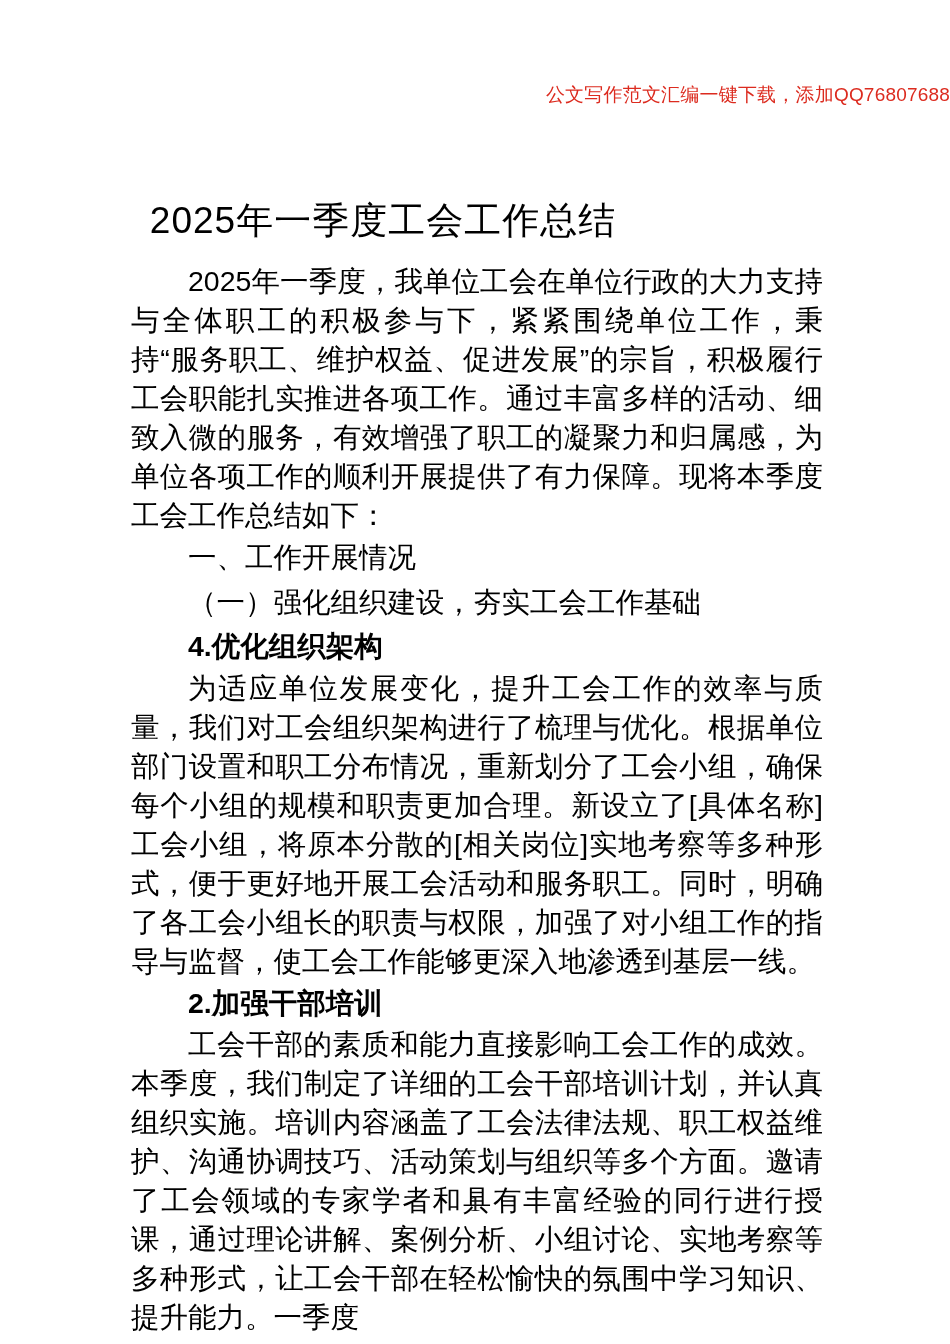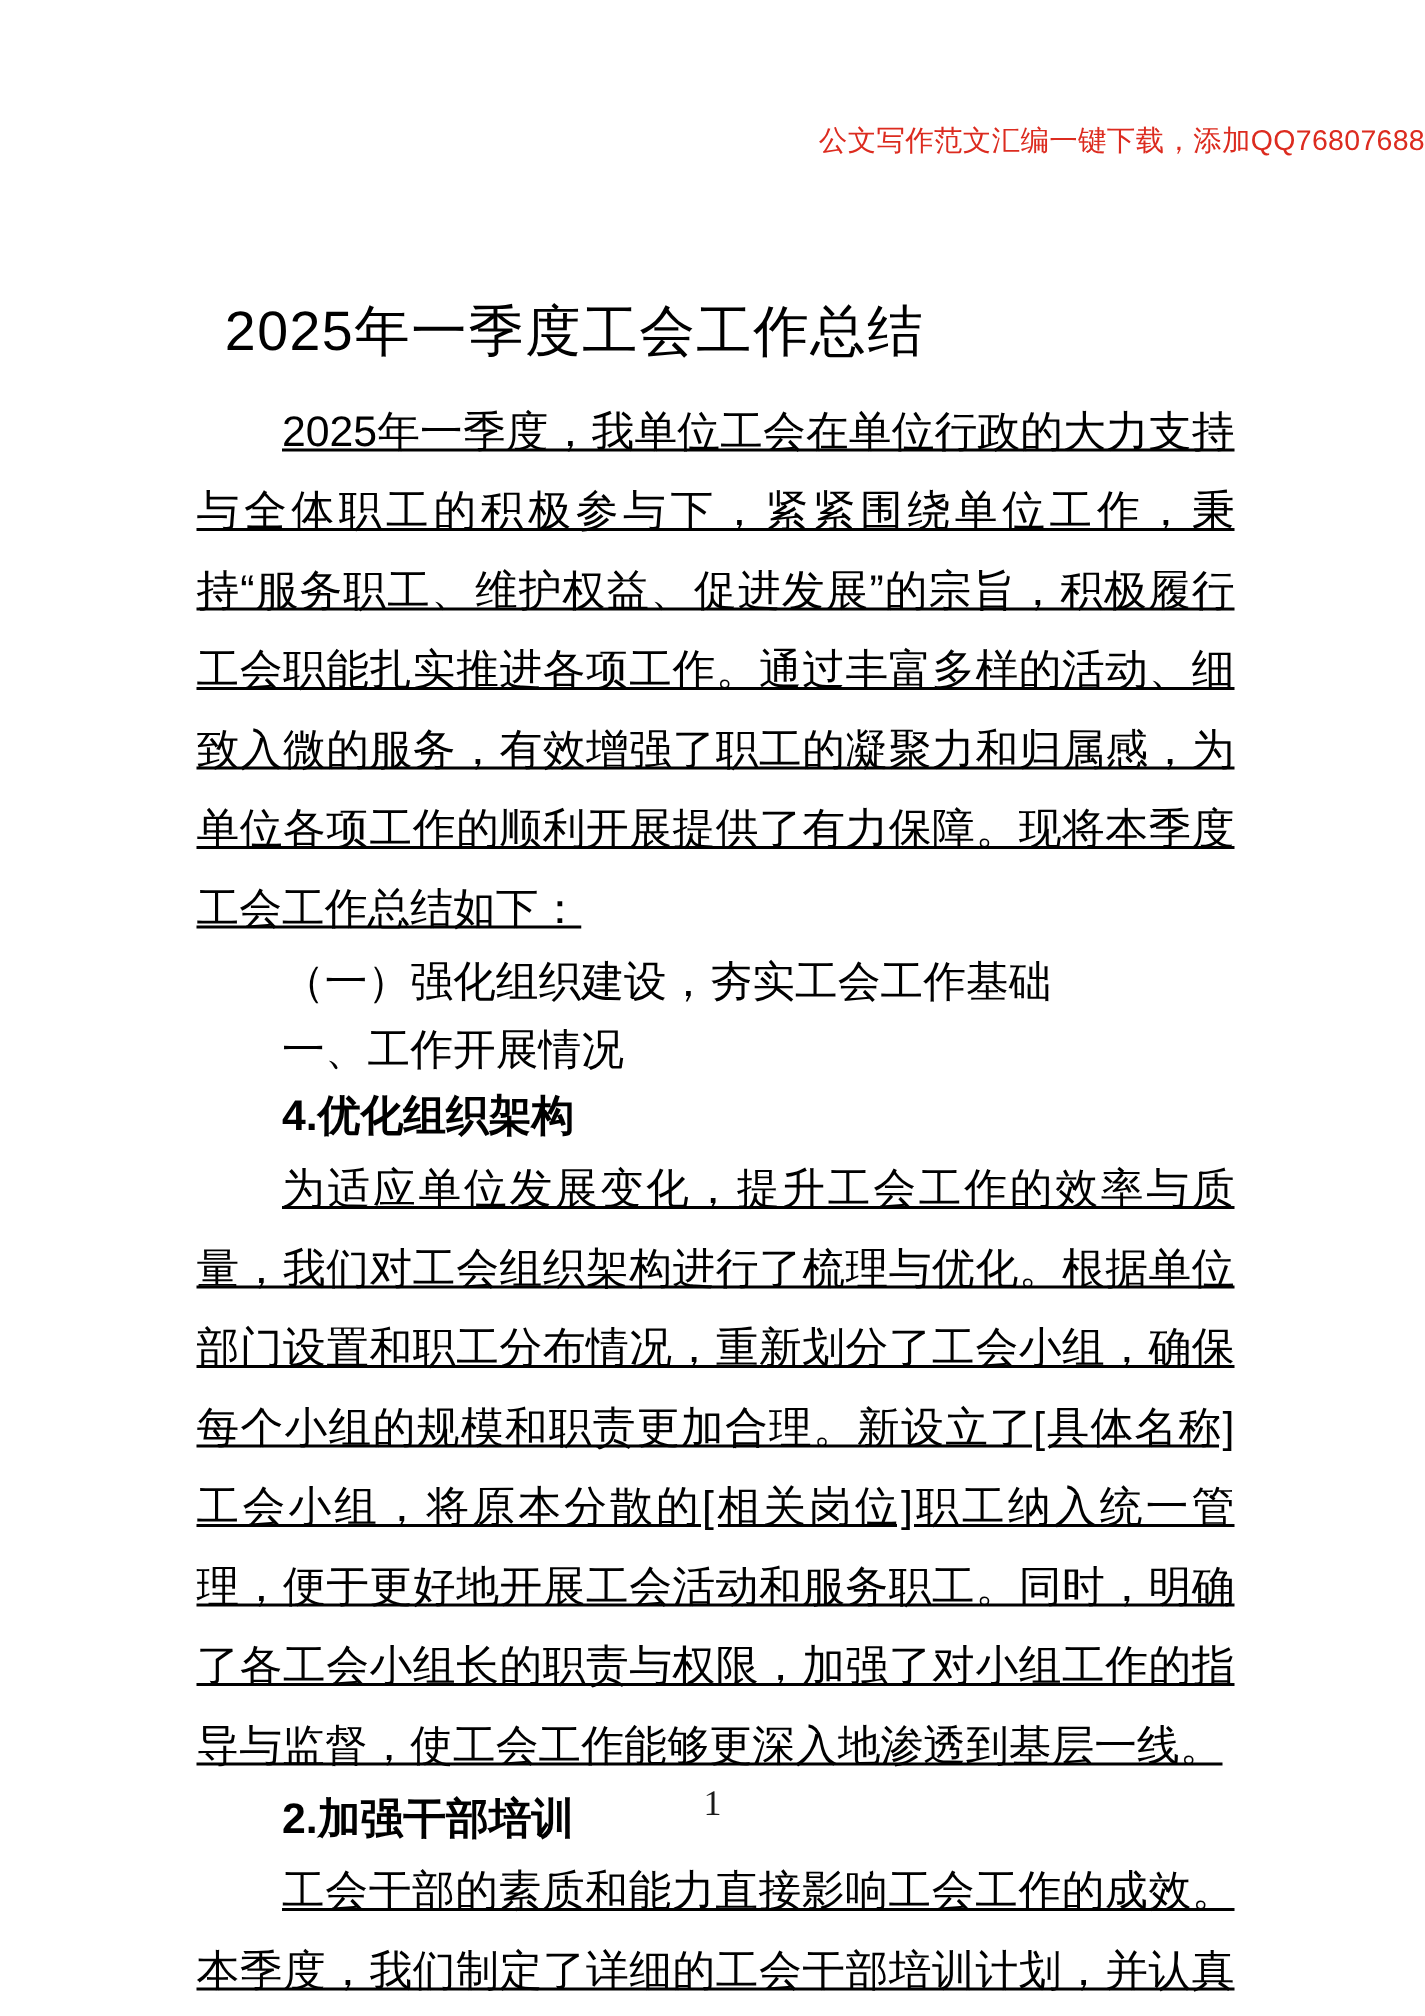--- a/index.html
+++ b/index.html
@@ -51,28 +51,27 @@
   
   .body-col {
     position: absolute;
     top: 262px;
     left: 131px;
     width: 692px;
   }
 
   .para {
     font-size: 28.5px;
-    line-height: 53px;
+    line-height: 39px;
     text-align: justify;
     text-justify: inter-character;
     letter-spacing: 0px;
     margin: 0;
     color: #000000;
     word-break: break-all;
-    text-decoration: underline;
   }
   .para.indent2 {
     text-indent: 57px;
   }
   .heading-line {
     font-size: 28.5px;
     line-height: 44.6px;
     margin: 0;
     padding-left: 57px;
     color: #000000;
@@ -99,23 +98,23 @@
 <body>
 
 <div class="page">
 
   <div class="promo-header">公文写作范文汇编一键下载，添加QQ76807688</div>
 
   <h1 class="doc-title">2025年一季度工会工作总结</h1>
 
   <div class="body-col">
       <p class="para indent2">2025年一季度，我单位工会在单位行政的大力支持与全体职工的积极参与下，紧紧围绕单位工作，秉持“服务职工、维护权益、促进发展”的宗旨，积极履行工会职能扎实推进各项工作。通过丰富多样的活动、细致入微的服务，有效增强了职工的凝聚力和归属感，为单位各项工作的顺利开展提供了有力保障。现将本季度工会工作总结如下：</p>
+      <p class="heading-line">一、工作开展情况</p>
       <p class="heading-line">（一）强化组织建设，夯实工会工作基础</p>
-      <p class="heading-line">一、工作开展情况</p>
       <p class="heading-line bold">4.优化组织架构</p>
-      <p class="para indent2">为适应单位发展变化，提升工会工作的效率与质量，我们对工会组织架构进行了梳理与优化。根据单位部门设置和职工分布情况，重新划分了工会小组，确保每个小组的规模和职责更加合理。新设立了[具体名称]工会小组，将原本分散的[相关岗位]职工纳入统一管理，便于更好地开展工会活动和服务职工。同时，明确了各工会小组长的职责与权限，加强了对小组工作的指导与监督，使工会工作能够更深入地渗透到基层一线。</p>
+      <p class="para indent2">为适应单位发展变化，提升工会工作的效率与质量，我们对工会组织架构进行了梳理与优化。根据单位部门设置和职工分布情况，重新划分了工会小组，确保每个小组的规模和职责更加合理。新设立了[具体名称]工会小组，将原本分散的[相关岗位]实地考察等多种形式，便于更好地开展工会活动和服务职工。同时，明确了各工会小组长的职责与权限，加强了对小组工作的指导与监督，使工会工作能够更深入地渗透到基层一线。</p>
       <p class="heading-line bold">2.加强干部培训</p>
       <p class="para indent2">工会干部的素质和能力直接影响工会工作的成效。本季度，我们制定了详细的工会干部培训计划，并认真组织实施。培训内容涵盖了工会法律法规、职工权益维护、沟通协调技巧、活动策划与组织等多个方面。邀请了工会领域的专家学者和具有丰富经验的同行进行授课，通过理论讲解、案例分析、小组讨论、实地考察等多种形式，让工会干部在轻松愉快的氛围中学习知识、提升能力。一季度</p>
     </div>
 
   <div class="page-number">1</div>
 
 </div>
 
 </body></html>

